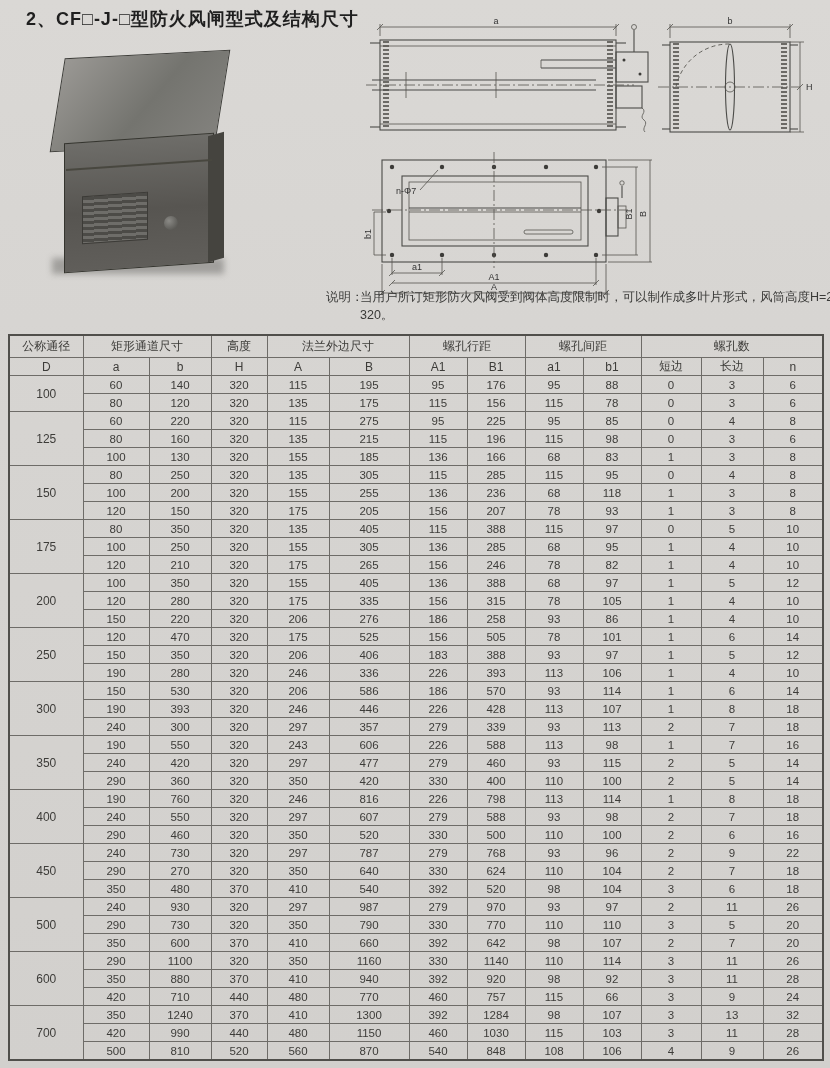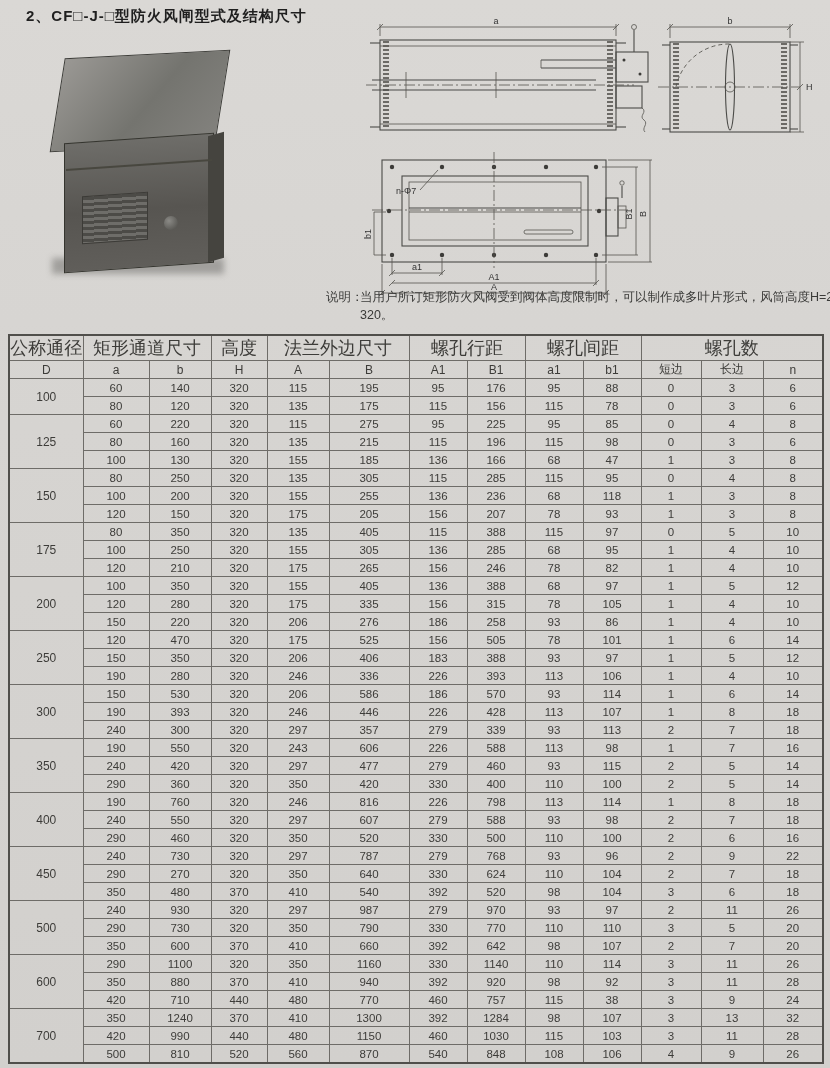--- a/index.html
+++ b/index.html
@@ -1,18 +1,18 @@
 <!DOCTYPE html>
 <html><head>
 <meta charset="utf-8">
 <style>
   html,body{margin:0;padding:0;background:#bfbebc;}
   .page{position:relative;width:830px;height:1068px;background:linear-gradient(180deg,#dad8d5 0%,#d6d4d1 40%,#d2d0cd 100%);
         font-family:"Liberation Sans","DejaVu Sans",sans-serif;color:#333;overflow:hidden;}
-  .title{position:absolute;left:26px;top:7px;font-size:15px;font-weight:bold;color:#1f1f1f;letter-spacing:1px;}
+  .title{position:absolute;left:26px;top:7px;font-size:18px;font-weight:bold;color:#1f1f1f;letter-spacing:1px;}
   
   .photo{position:absolute;left:48px;top:48px;width:182px;height:234px;}
   .photo .shadow{position:absolute;left:4px;top:210px;width:172px;height:16px;background:rgba(60,60,58,.35);filter:blur(3px);}
   .photo .top{position:absolute;left:10px;top:6px;width:162px;height:92px;border:1px solid #3e3e3a;
               background:linear-gradient(125deg,#9a9894,#74746f 55%,#83827e);transform:skewX(-12deg) rotate(-3deg);}
   .photo .front{position:absolute;left:16px;top:90px;width:148px;height:128px;border:1px solid #35352f;
               background:linear-gradient(180deg,#6e6d69,#575551 55%,#605e5a);transform:skewY(-4deg);}
   .photo .side{position:absolute;left:160px;top:86px;width:16px;height:126px;background:#45443f;transform:skewY(-16deg);}
   .photo .grille{position:absolute;left:34px;top:146px;width:64px;height:46px;border:1px solid #3c3b37;
               background:repeating-linear-gradient(180deg,#4c4b47 0 3px,#6e6d69 3px 6px);transform:skewY(-4deg);}
@@ -28,21 +28,21 @@
   .dash{stroke:#55534e;stroke-width:.9;fill:none;stroke-dasharray:4 3;}
   .hatch{stroke:#5a5853;stroke-width:6;stroke-dasharray:2 2;opacity:.85;}
   .dot{fill:#3c3b38;}
   
   .note{position:absolute;left:314px;top:288px;width:508px;font-size:12.5px;line-height:1.45;color:#3a3a38;padding-left:46px;}
   .note .lbl{position:absolute;left:12px;top:0;}
   
   .tblwrap{position:absolute;left:8px;top:334px;width:814px;}
   table{border-collapse:collapse;table-layout:fixed;width:814px;font-size:11.5px;color:#3d3c39;}
   th,td{border:1px solid #6e6c68;text-align:center;padding:0;font-weight:normal;overflow:hidden;white-space:nowrap;}
-  thead tr:first-child th{height:21px;font-size:18px;}
+  thead tr:first-child th{height:21px;font-size:12px;}
   thead tr:last-child th{height:17px;font-size:12px;}
   tbody td{height:17px;}
   table{border:2px solid #504f4b;}
   .dcell{font-size:12px;}
 </style>
 </head>
 <body>
 
 <div class="page">
 
@@ -285,21 +285,21 @@
           </tr>
           <tr>
             <td>100</td>
             <td>130</td>
             <td>320</td>
             <td>155</td>
             <td>185</td>
             <td>136</td>
             <td>166</td>
             <td>68</td>
-            <td>47</td>
+            <td>83</td>
             <td>1</td>
             <td>3</td>
             <td>8</td>
           </tr>
           <tr>
             <td rowspan="3" class="dcell">150</td>
             <td>80</td>
             <td>250</td>
             <td>320</td>
             <td>135</td>
@@ -715,21 +715,21 @@
           </tr>
           <tr>
             <td>420</td>
             <td>710</td>
             <td>440</td>
             <td>480</td>
             <td>770</td>
             <td>460</td>
             <td>757</td>
             <td>115</td>
-            <td>38</td>
+            <td>66</td>
             <td>3</td>
             <td>9</td>
             <td>24</td>
           </tr>
           <tr>
             <td rowspan="3" class="dcell">700</td>
             <td>350</td>
             <td>1240</td>
             <td>370</td>
             <td>410</td>

